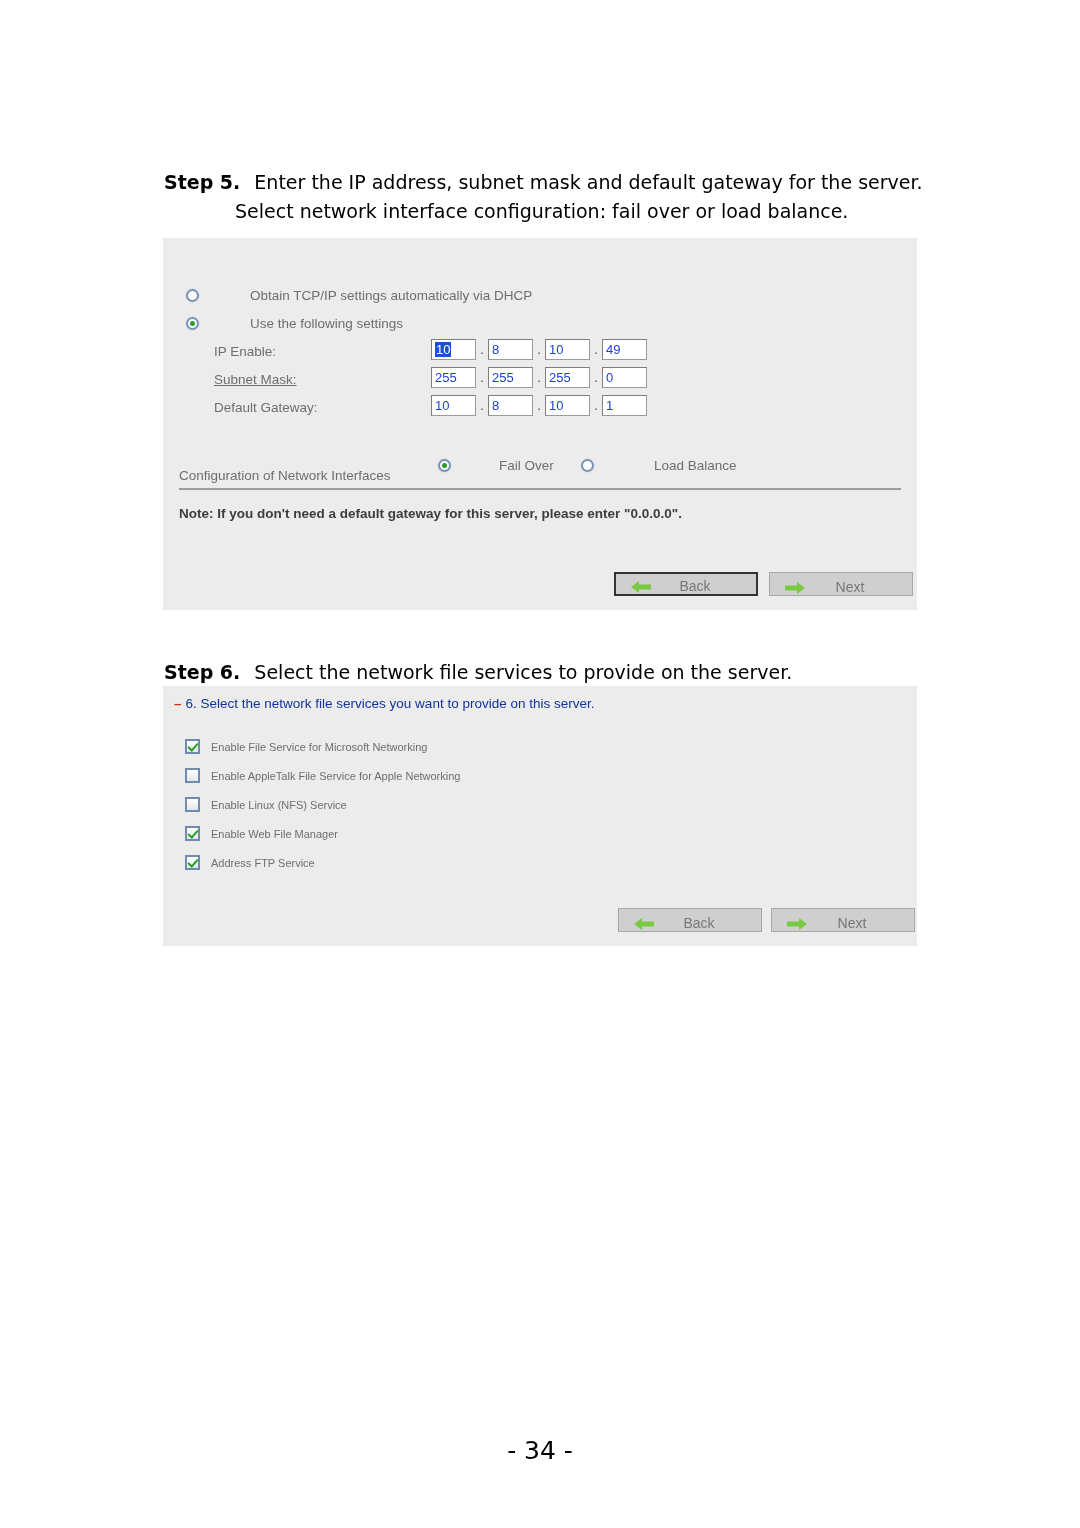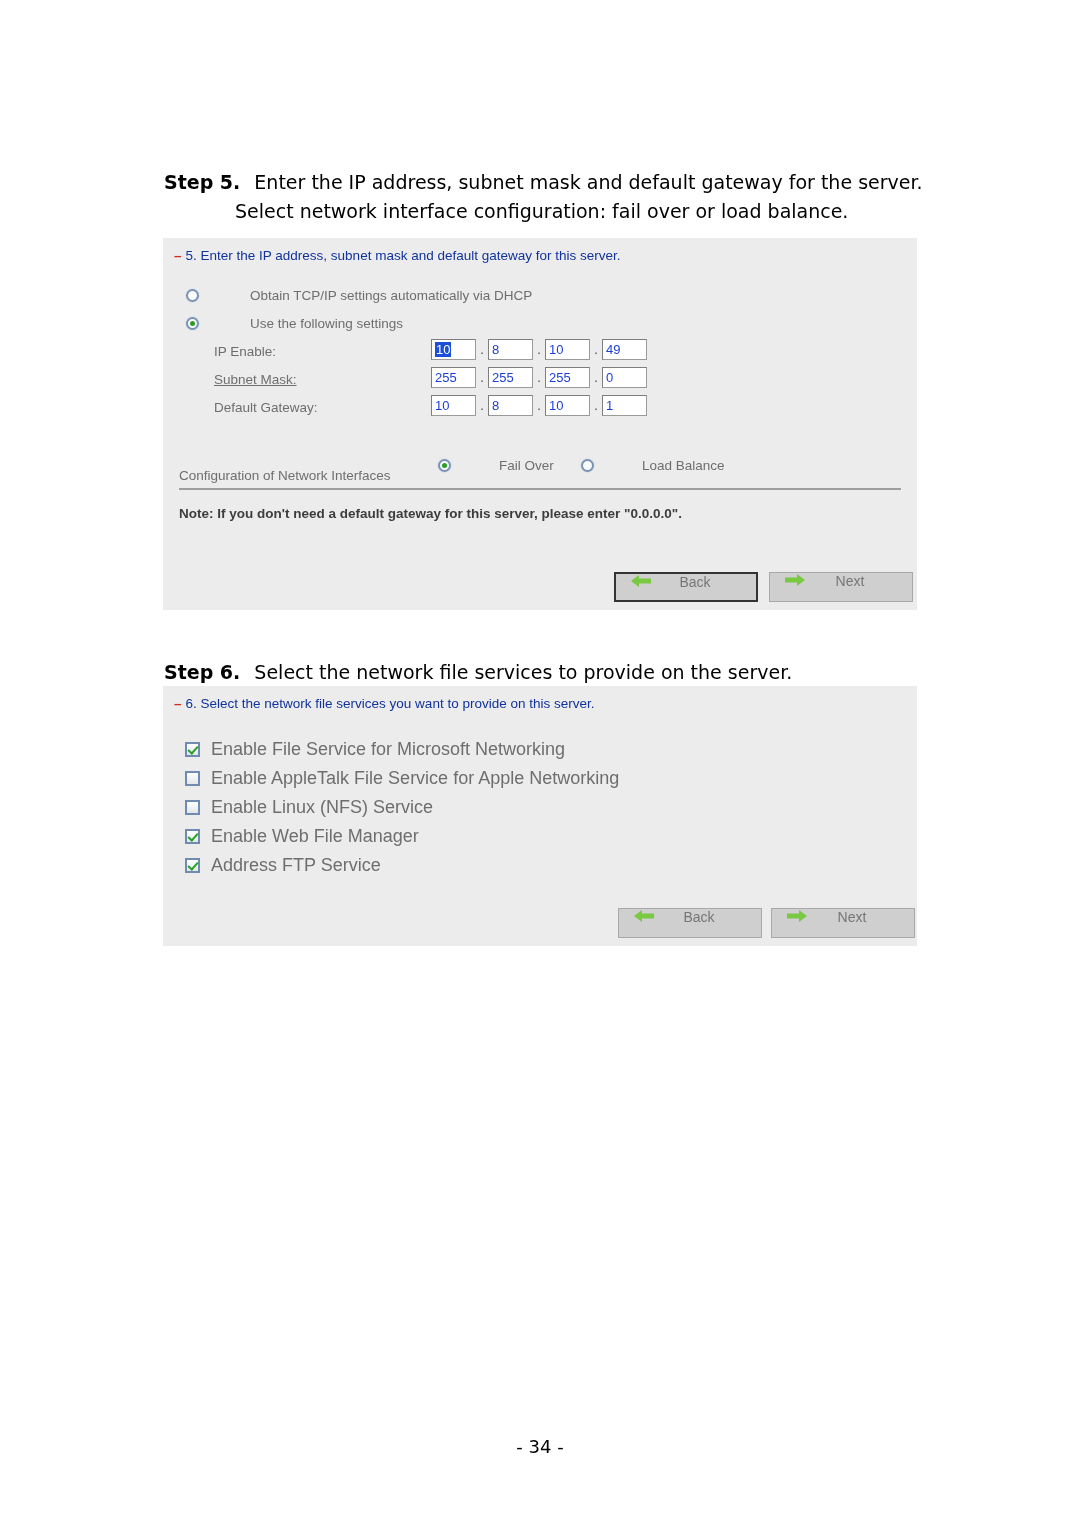--- a/index.html
+++ b/index.html
@@ -174,34 +174,34 @@
     left: 3px;
     top: 0px;
     width: 4px;
     height: 8px;
     border: solid #25a023;
     border-width: 0 2.5px 2.5px 0;
     transform: rotate(42deg);
   }
   .check-label {
     font-family: "Liberation Sans", sans-serif;
-    font-size: 18px;
+    font-size: 11px;
     color: #6e6e6e;
     margin-left: 11px;
   }
 
   
   .btn {
     position: absolute;
-    height: 30px;
+    height: 24px;
     box-sizing: border-box;
     background: #cfcfcf;
     border: 1px solid #a8a8a8;
     display: flex;
-    align-items: flex-start;
+    align-items: flex-end;
     justify-content: flex-start;
   }
   .btn.focus {
     border: 2px solid #333333;
     background: #cfcfcf;
   }
   .btn .arrow {
     width: 22px;
     height: 14px;
     margin-left: 14px;
@@ -216,38 +216,35 @@
     text-align: center;
     padding-right: 18px;
   }
 
   
   .page-number {
     position: absolute;
     width: 100%;
     text-align: center;
     font-family: "DejaVu Sans", sans-serif;
-    font-size: 18px;
+    font-size: 25px;
     color: #000000;
   }
 </style>
 </head>
 <body>
 
 <div class="step-heading" style="left:164px; top:168px;">
   <span class="step-label">Step 5.</span>
   <span class="step-text" style="margin-left:8px;">Enter the IP address, subnet mask and default gateway for the server.</span>
 </div>
 <div class="step-sub" style="left:235px; top:200px;">Select network interface configuration: fail over or load balance.</div>
 
 <div class="panel" style="left:163px; top:238px; width:754px; height:372px;">
 
-  <div class="panel-title" style="left:11px; top:10px;">
-    <span class="dash">–</span><span>5. Enter the IP address, subnet mask and default gateway for this server.</span>
-  </div>
 
   <div class="radio-row" style="left:23px; top:50px;">
     <span class="radio"></span>
     <span class="radio-label">Obtain TCP/IP settings automatically via DHCP</span>
   </div>
   <div class="radio-row" style="left:23px; top:78px;">
     <span class="radio checked"></span>
     <span class="radio-label">Use the following settings</span>
   </div>
 
@@ -284,21 +281,21 @@
     <span class="octet">1</span>
   </div>
 
   <div class="field-label" style="left:16px; top:230px;text-align:right;">Configuration of Network Interfaces</div>
   <div class="radio-row" style="left:275px; top:220px;">
     <span class="radio checked"></span>
     <span class="radio-label" style="margin-left:8px;">Fail Over</span>
   </div>
   <div class="radio-row" style="left:418px; top:220px;">
     <span class="radio"></span>
-    <span class="radio-label" style="margin-left:8px;">Load Balance</span>
+    <span class="radio-label" style="margin-left:20px;">Load Balance</span>
   </div>
 
   <div class="sep" style="left:16px; top:250px; width:722px;"></div>
 
   <div class="note" style="left:16px; top:268px;">Note: If you don't need a default gateway for this server, please enter "0.0.0.0".</div>
 
   <div class="btn focus" style="left:451px; top:334px; width:144px;">
     <svg class="arrow" viewBox="0 0 22 14">
       <polygon points="9,1 9,4.5 21,4.5 21,9.5 9,9.5 9,13 1,7" fill="#7ac943"></polygon>
     </svg>

